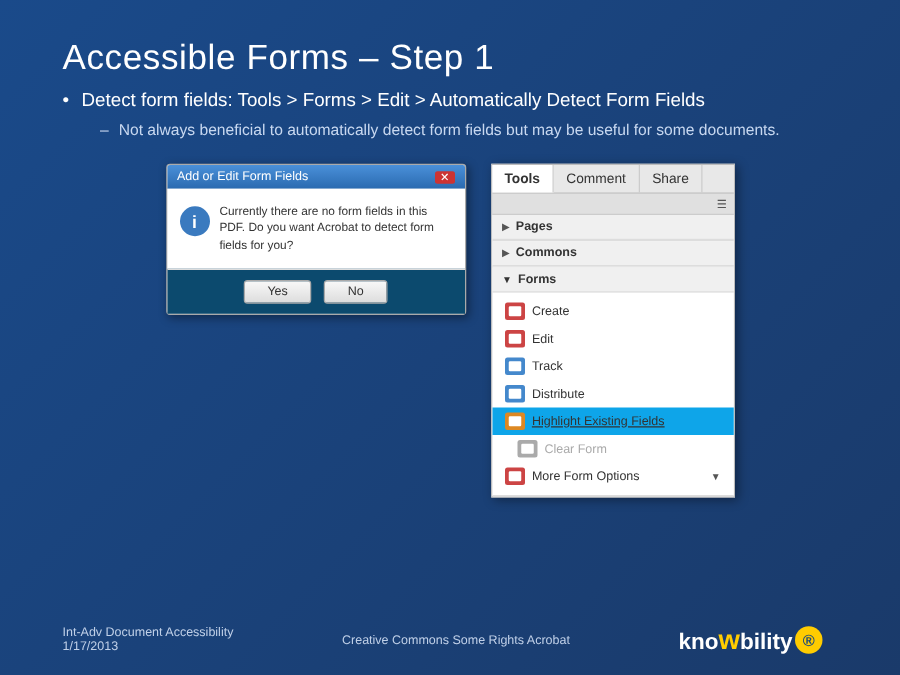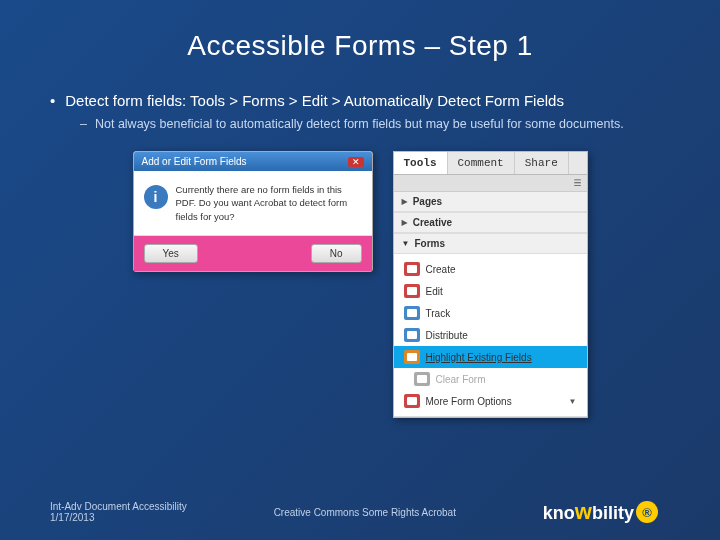--- a/index.html
+++ b/index.html
@@ -19,22 +19,20 @@
       background: linear-gradient(135deg, #1a4a8a 0%, #1a3a6a 100%);
       padding: 30px 50px 20px 50px;
       display: flex;
       flex-direction: column;
     }
 
     .title {
       font-size: 28px;
       font-weight: 400;
       color: white;
-      text-align: center;
-      margin-bottom: 20px;
       letter-spacing: 0.5px;
     }
 
     .bullet-section {
       margin-top: 10px;
     }
 
     .main-bullet {
       font-size: 15px;
       color: white;
@@ -128,23 +126,23 @@
 
     .dialog-text {
       font-size: 9.5px;
       color: #333;
       line-height: 1.4;
     }
 
     .dialog-footer {
       padding: 8px 10px;
       display: flex;
-      justify-content: space-between;
+      justify-content: center;
       gap: 10px;
-      background: #ec4899;
+      background: #0c4a6e;
       border-top: 1px solid #ddd;
     }
 
     .dialog-btn {
       background: linear-gradient(to bottom, #f8f8f8, #ddd);
       border: 1px solid #aaa;
       border-radius: 3px;
       font-size: 10px;
       padding: 3px 18px;
       color: #333;
@@ -165,21 +163,20 @@
       background: #e8e8e8;
       border-bottom: 1px solid #bbb;
     }
 
     .panel-tab {
       font-size: 11px;
       color: #333;
       padding: 5px 10px;
       cursor: pointer;
       border-right: 1px solid #ccc;
-      font-family: Liberation Mono, monospace;
     }
 
     .panel-tab.active {
       background: white;
       color: #333;
       font-weight: bold;
     }
 
     .panel-content {
       background: white;
@@ -377,21 +374,21 @@
         <div class="panel-section">
           <div class="panel-section-header">
             <span class="panel-arrow">▶</span>
             <span class="panel-section-title">Pages</span>
           </div>
         </div>
 
         <div class="panel-section">
           <div class="panel-section-header">
             <span class="panel-arrow">▶</span>
-            <span class="panel-section-title">Creative</span>
+            <span class="panel-section-title">Commons</span>
           </div>
         </div>
 
         <div class="panel-section">
           <div class="panel-section-header">
             <span class="panel-arrow open">▼</span>
             <span class="panel-section-title">Forms</span>
           </div>
           <div class="panel-items">
 

